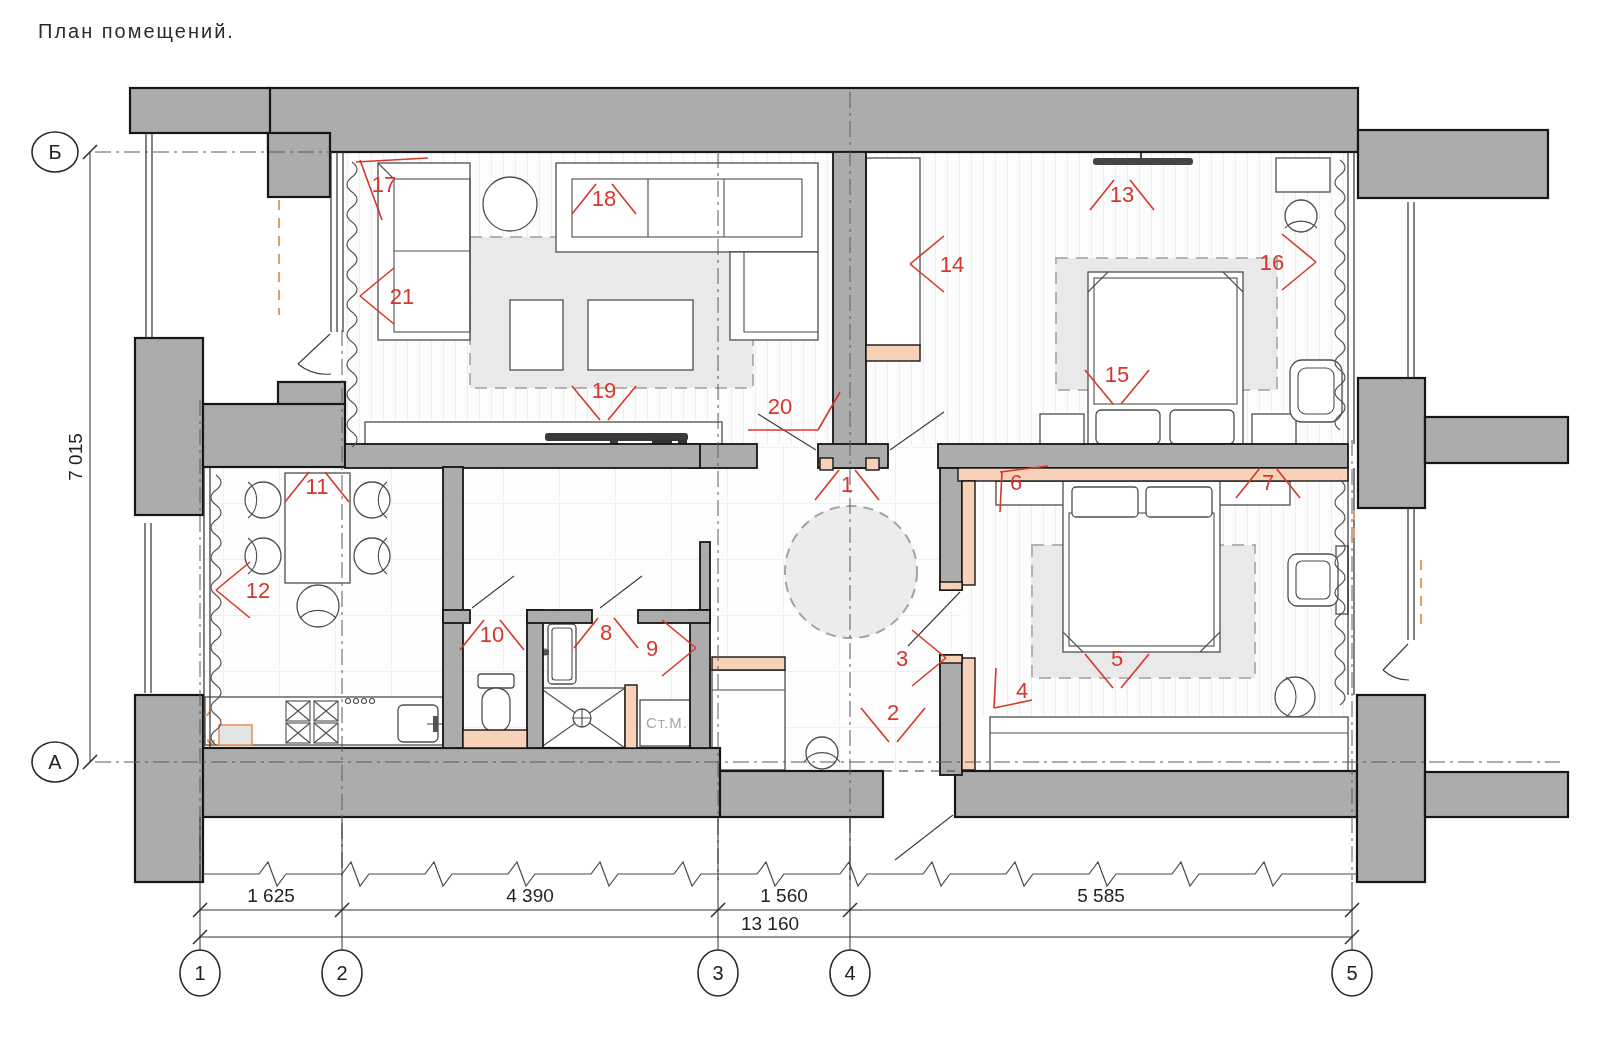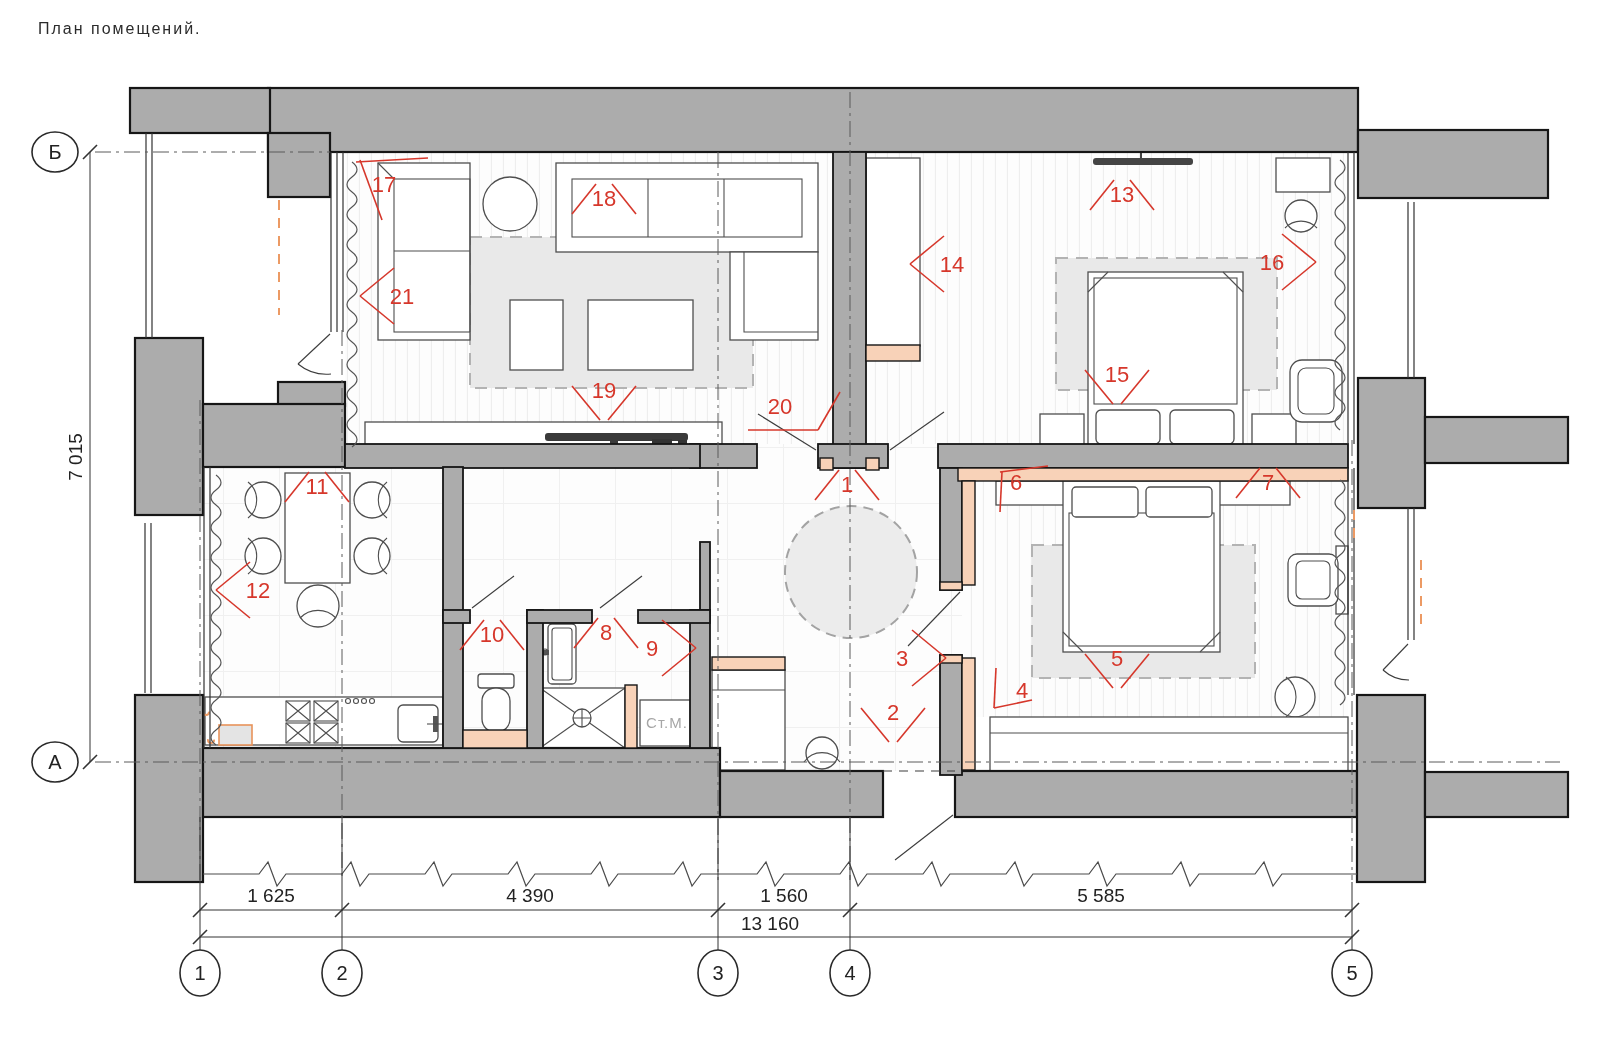--- a/index.html
+++ b/index.html
@@ -1,18 +1,18 @@
 <!DOCTYPE html>
 <html><head>
 <meta charset="utf-8">
 <style>
   html,body{margin:0;padding:0;background:#ffffff;}
   .page{position:relative;width:1600px;height:1048px;background:#fff;overflow:hidden;
         font-family:"Liberation Sans", sans-serif;}
-  .title{position:absolute;left:38px;top:20px;font-size:16px;letter-spacing:2px;color:#2b2b2b;}
+  .title{position:absolute;left:38px;top:20px;font-size:20px;letter-spacing:2px;color:#2b2b2b;}
   svg text{font-family:"Liberation Sans", sans-serif;}
   .wall{fill:#acacac;stroke:#161616;stroke-width:2.2;}
   .wall-in{fill:#acacac;stroke:#161616;stroke-width:1.8;}
   .peach{fill:#f8d2b8;stroke:#161616;stroke-width:1.4;}
   .furn{fill:#ffffff;stroke:#4f4f4f;stroke-width:1.3;}
   .furnln{fill:none;stroke:#4f4f4f;stroke-width:1.1;}
   .rug{fill:#e9e9e9;stroke:#b3b3b3;stroke-width:2;stroke-dasharray:12 8;}
   .win{stroke:#333;stroke-width:1.2;fill:none;}
   .door{stroke:#3c3c3c;stroke-width:1.1;fill:none;}
   .grid{stroke:#5a5a5a;stroke-width:1;stroke-dasharray:16 5 3 5;fill:none;}

